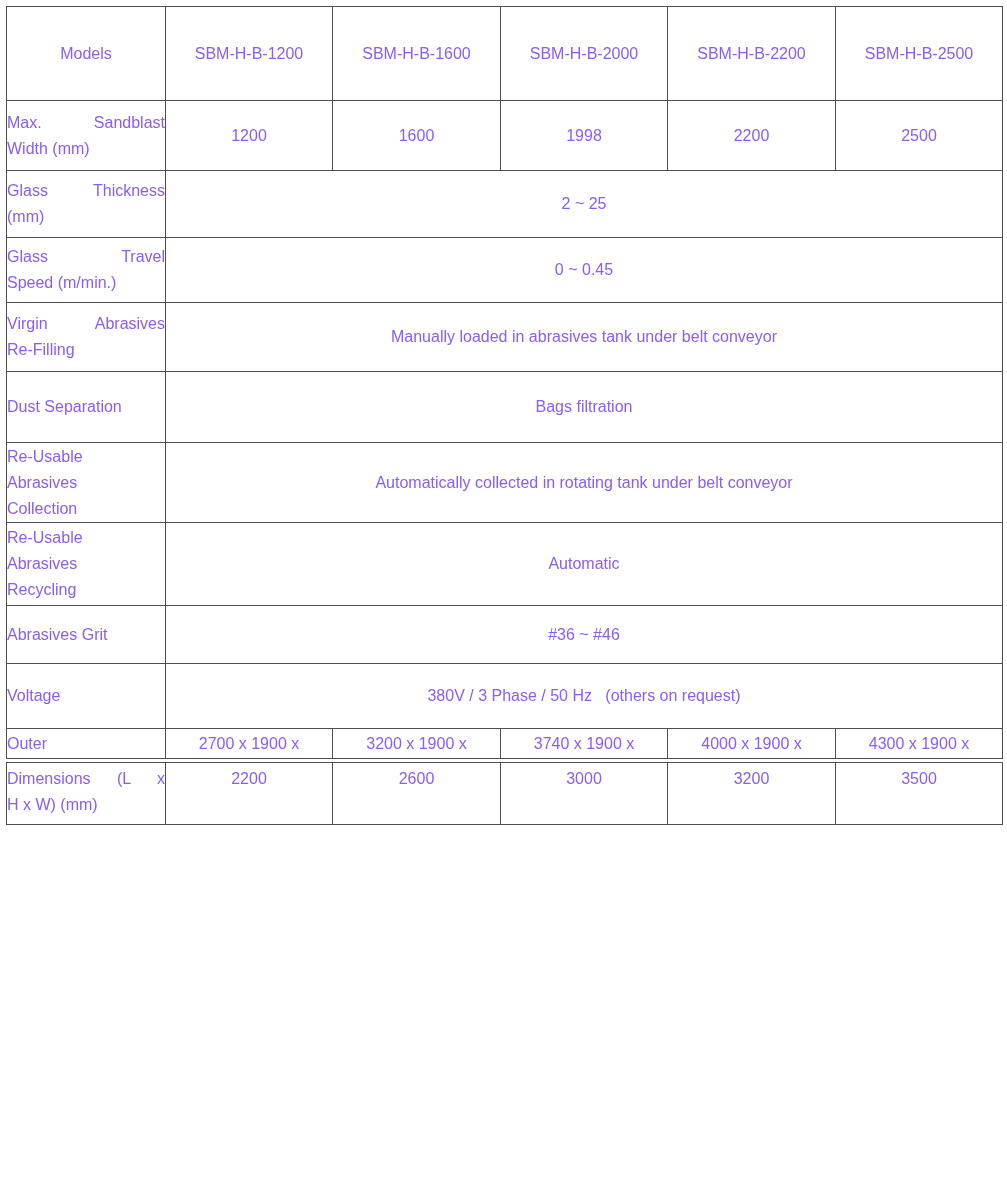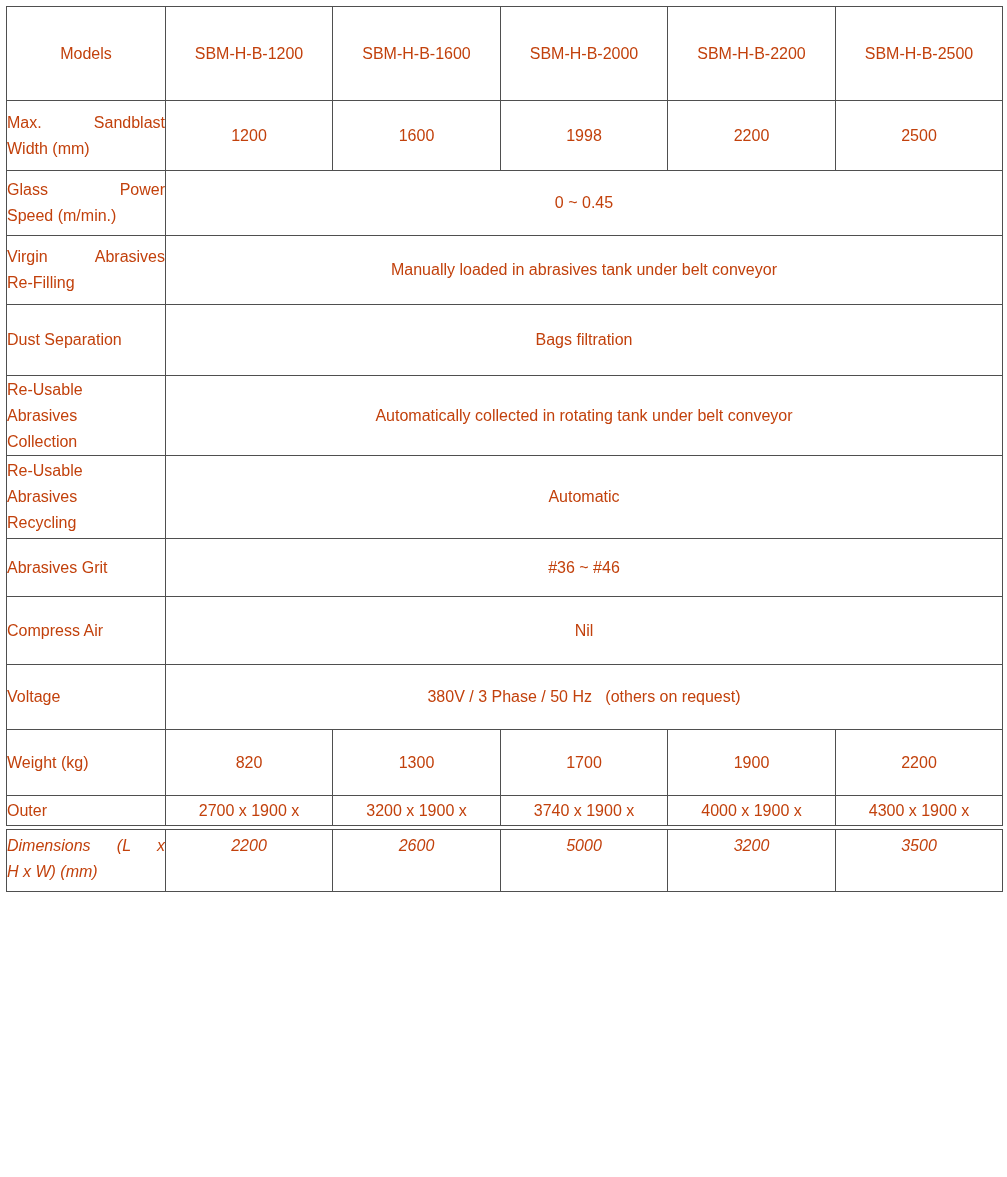--- a/index.html
+++ b/index.html
@@ -1,21 +1,21 @@
 <!DOCTYPE html>
 <html><head>
 <meta charset="utf-8">
 <style>
   html,body{margin:0;padding:0;background:#ffffff;}
   .page{
     width:1007px;height:1177px;box-sizing:border-box;
     background:#ffffff;position:relative;
     padding:6px 0 0 6px;
     font-family:"Liberation Sans","DejaVu Sans",sans-serif;
-    color:#c2410c;
+    color:#8b5cf6;
   }
   table.spec{
     border-collapse:collapse;table-layout:fixed;width:996px;
   }
   table.spec td{
     border:1.7px solid #4f4f4f;
     padding:0;overflow:hidden;
     font-size:16px;
   }
   td.lbl{
@@ -25,21 +25,21 @@
   td.lbl .ln.j{text-align:justify;text-align-last:justify;}
   td.val{text-align:center;vertical-align:middle;}
   td.models{text-align:center;vertical-align:middle;}
   
   .h94{height:94px}.h70{height:70px}.h67{height:67px}.h65{height:65px}
   .h69{height:69px}.h71{height:71px}.h80{height:80px}.h83{height:83px}
   .h70b{height:70px}.h58{height:58px}.h68{height:68px}.h66{height:66px}
   .h30{height:30px}.h62{height:62px}
   
   table.spec.second{margin-top:3px;}
-  table.spec.second td{vertical-align:top;font-style:italic;}
+  table.spec.second td{vertical-align:top;}
   table.spec.second td.lbl{padding-top:3px;}
   table.spec.second td.val{padding-top:7px;}
   .tight{line-height:22px;padding-top:1px;padding-bottom:1px;}
 </style>
 </head>
 <body>
 
 <div class="page">
 
   <table class="spec">
@@ -67,24 +67,31 @@
         <span class="ln j">Max. Sandblast</span>
         <span class="ln">Width (mm)</span>
       </td>
       <td class="val">1200</td>
       <td class="val">1600</td>
       <td class="val">1998</td>
       <td class="val">2200</td>
       <td class="val">2500</td>
     </tr>
 
+    <tr class="h67">
+      <td class="lbl">
+        <span class="ln j">Glass Thickness</span>
+        <span class="ln">(mm)</span>
+      </td>
+      <td class="val" colspan="5">2 ~ 25</td>
+    </tr>
 
     <tr class="h65">
       <td class="lbl">
-        <span class="ln j">Glass Power</span>
+        <span class="ln j">Glass Travel</span>
         <span class="ln">Speed (m/min.)</span>
       </td>
       <td class="val" colspan="5">0 ~ 0.45</td>
     </tr>
 
 
     <tr class="h69">
       <td class="lbl">
         <span class="ln j">Virgin Abrasives</span>
         <span class="ln">Re-Filling</span>
@@ -118,45 +125,29 @@
     </tr>
 
 
     <tr class="h58">
       <td class="lbl">
         <span class="ln">Abrasives Grit</span>
       </td>
       <td class="val" colspan="5">#36 ~ #46</td>
     </tr>
 
-    <tr class="h68">
-      <td class="lbl">
-        <span class="ln">Compress Air</span>
-      </td>
-      <td class="val" colspan="5">Nil</td>
-    </tr>
 
     <tr class="h65">
       <td class="lbl">
         <span class="ln">Voltage</span>
       </td>
       <td class="val" colspan="5">380V / 3 Phase / 50 Hz&nbsp;&nbsp;&nbsp;(others on request)</td>
     </tr>
 
 
-    <tr class="h66">
-      <td class="lbl">
-        <span class="ln">Weight (kg)</span>
-      </td>
-      <td class="val">820</td>
-      <td class="val">1300</td>
-      <td class="val">1700</td>
-      <td class="val">1900</td>
-      <td class="val">2200</td>
-    </tr>
 
     <tr class="h30">
       <td class="lbl tight">
         <span class="ln">Outer</span>
       </td>
       <td class="val tight">2700 x 1900 x</td>
       <td class="val tight">3200 x 1900 x</td>
       <td class="val tight">3740 x 1900 x</td>
       <td class="val tight">4000 x 1900 x</td>
       <td class="val tight">4300 x 1900 x</td>
@@ -175,20 +166,20 @@
     </colgroup>
 
     <tbody>
         <tr class="h62">
       <td class="lbl">
         <span class="ln j">Dimensions (L x</span>
         <span class="ln">H x W) (mm)</span>
       </td>
       <td class="val">2200</td>
       <td class="val">2600</td>
-      <td class="val">5000</td>
+      <td class="val">3000</td>
       <td class="val">3200</td>
       <td class="val">3500</td>
     </tr>
   </tbody>
     </table>
 
 </div>
 
 </body></html>

